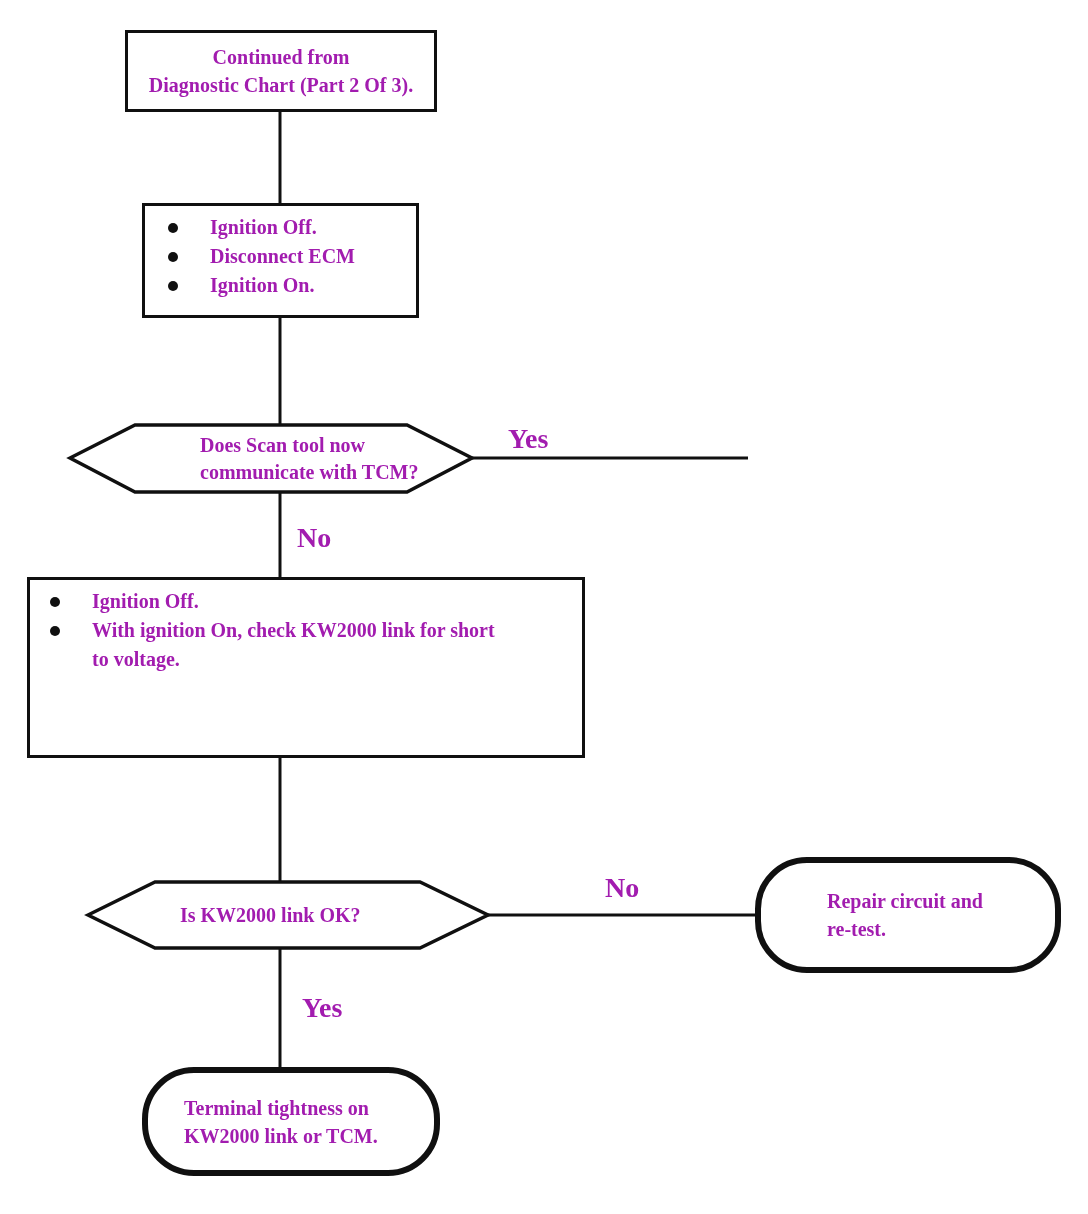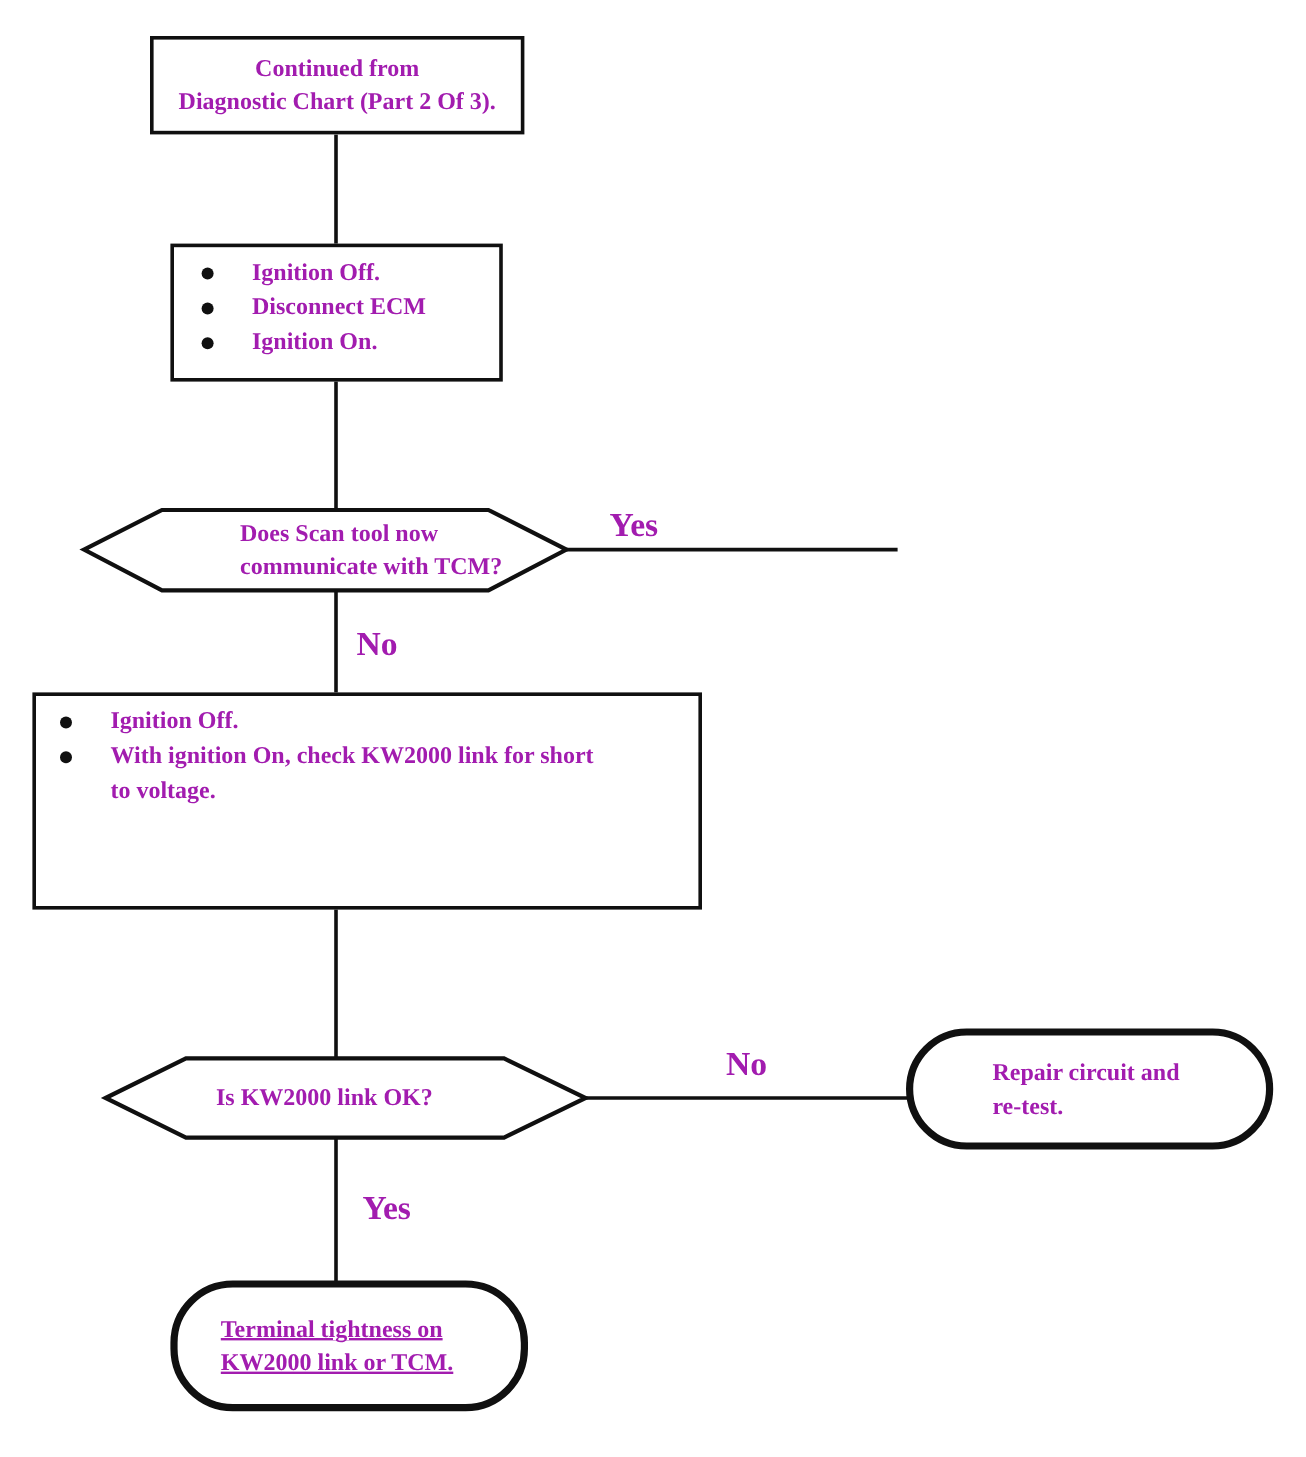--- a/index.html
+++ b/index.html
@@ -113,23 +113,23 @@
       <li><span class="dot"></span><span class="li-text">With ignition On, check KW2000 link for short
 to voltage.</span></li>
     </ul>
   </div>
 
   <div class="node-text" style="left:180px; top:902px;">Is KW2000 link OK?</div>
 
   <div class="edge-label" style="left:605px; top:872px;">No</div>
   <div class="edge-label" style="left:302px; top:992px;">Yes</div>
 
-  <div class="stadium-node" style="left:755px; top:857px; width:306px; height:101px; padding-left:66px;">
+  <div class="stadium-node" style="left:755px; top:857px; width:306px; height:116px; padding-left:66px;">
     <span class="multiline">Repair circuit and
 re-test.</span>
   </div>
 
-  <div class="stadium-node" style="left:142px; top:1067px; width:298px; height:109px; padding-left:36px;text-decoration:underline;">
+  <div class="stadium-node" style="left:142px; top:1067px; width:298px; height:109px; padding-left:36px;">
     <span class="multiline">Terminal tightness on
 KW2000 link or TCM.</span>
   </div>
 
 </div>
 
 </body></html>

